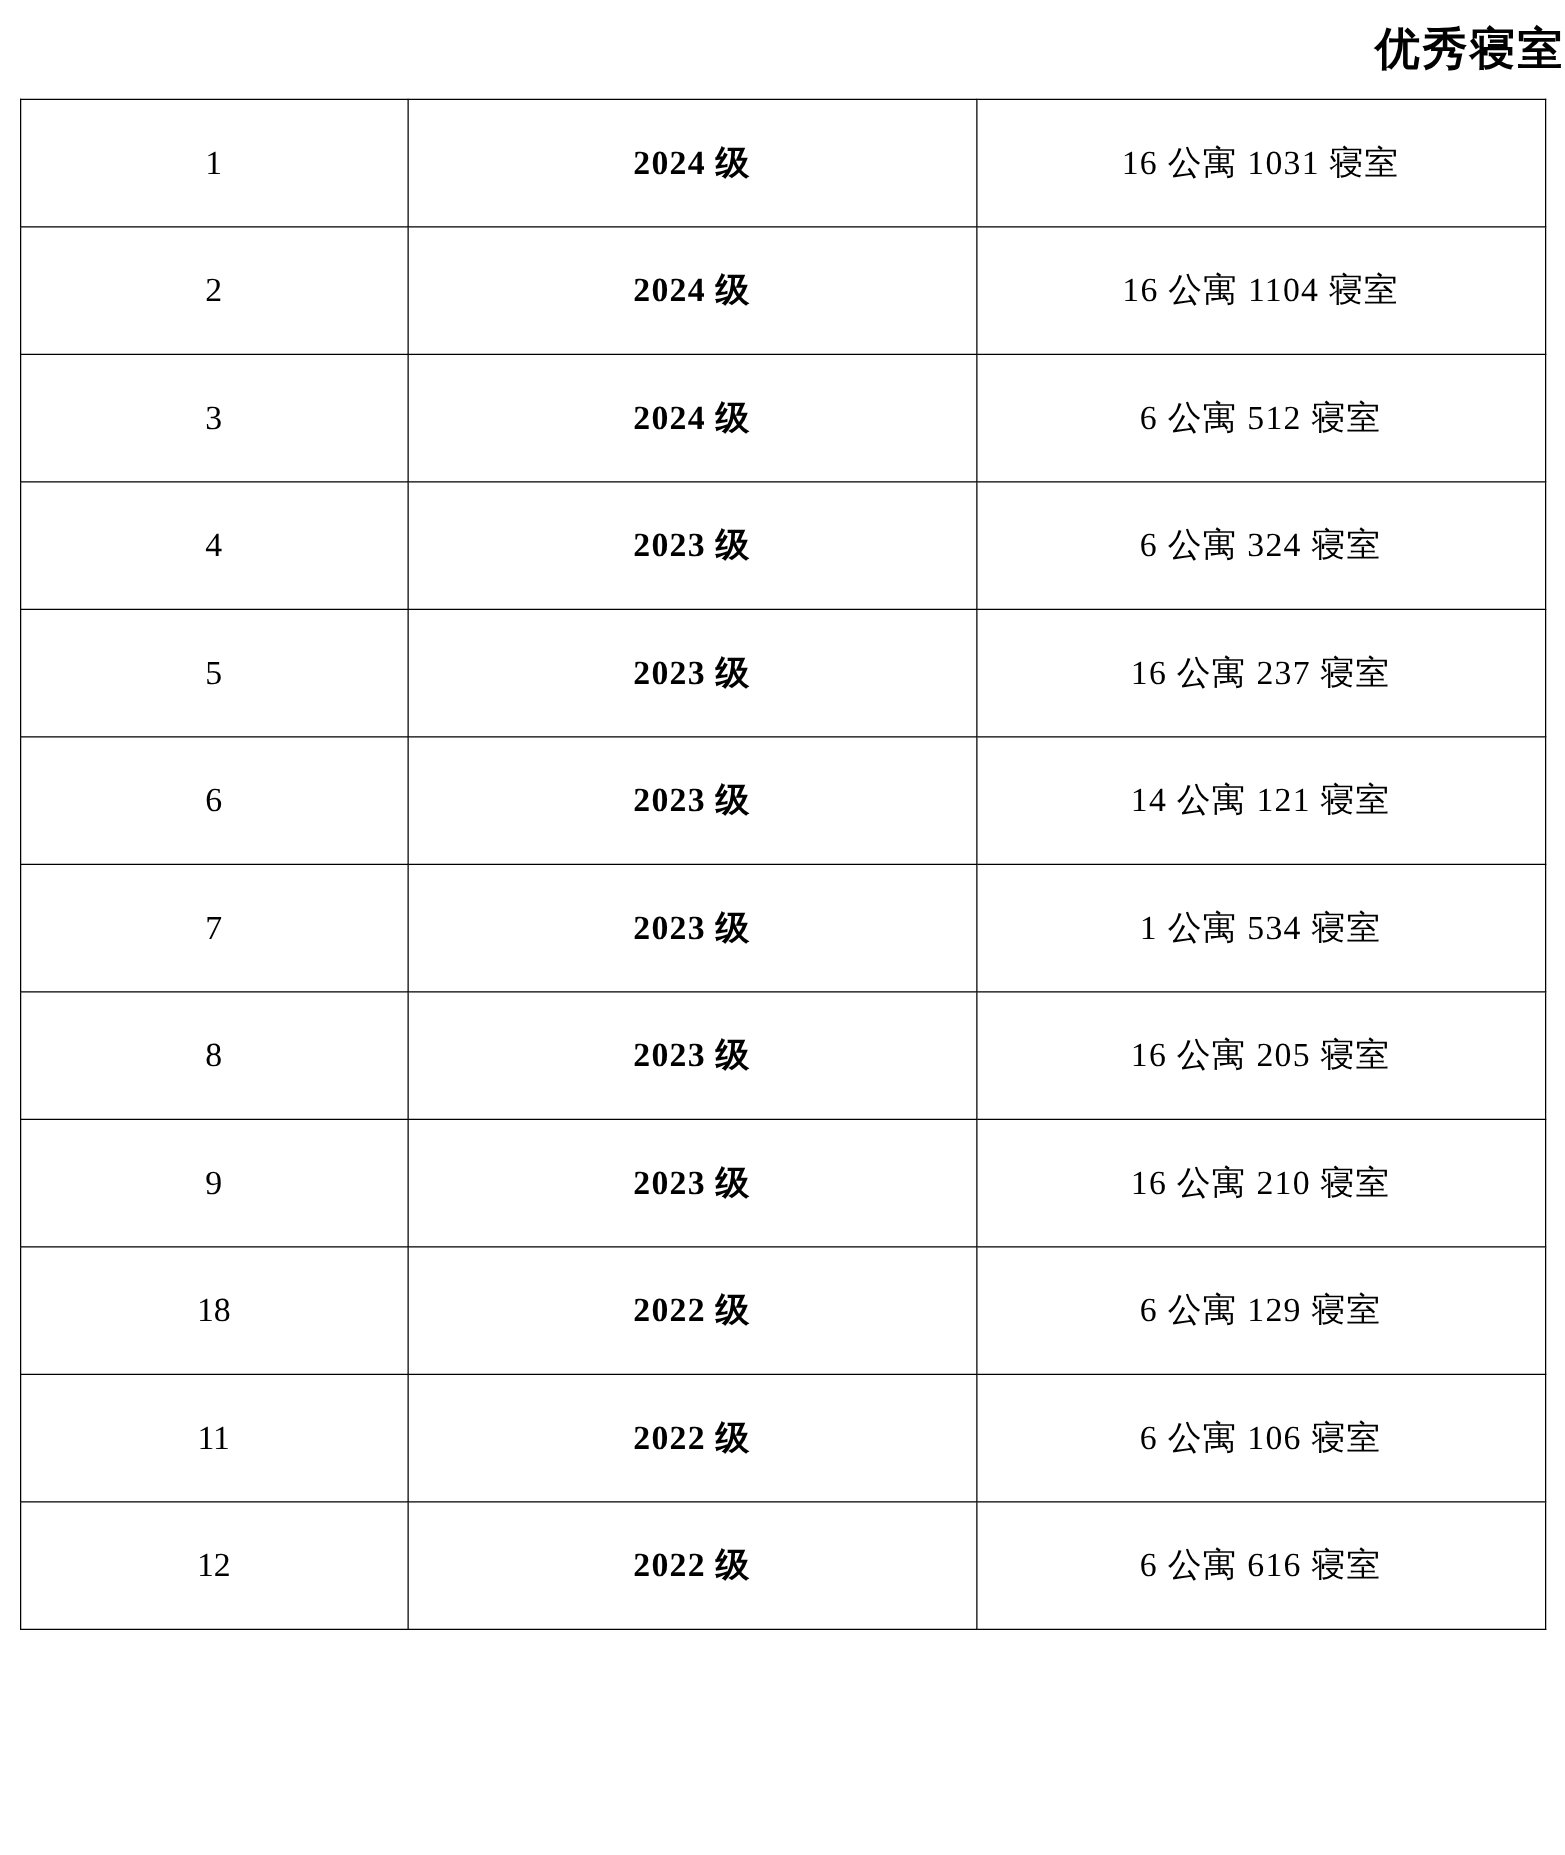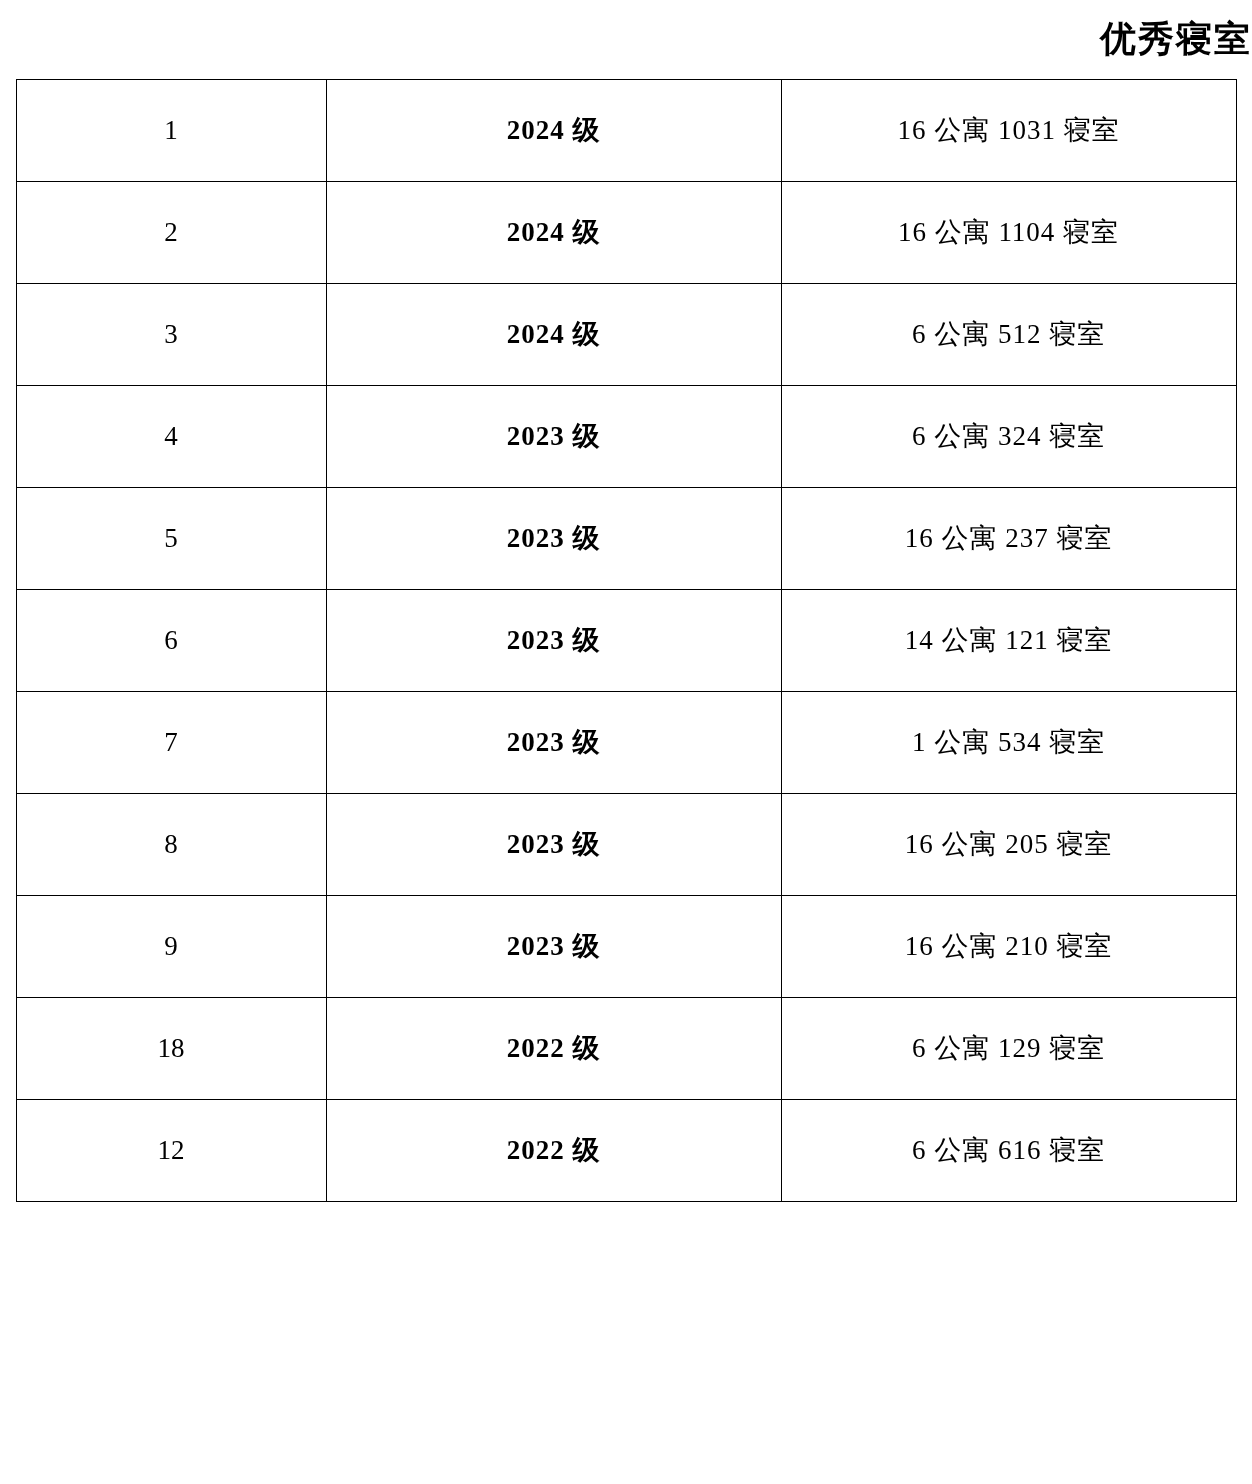--- a/index.html
+++ b/index.html
@@ -120,20 +120,25 @@
         <td class="cell-idx">9</td>
         <td class="cell-grade">2023 级</td>
         <td class="cell-dorm">16 公寓  210 寝室</td>
       </tr>
       <tr class="body-row">
         <td class="cell-idx">18</td>
         <td class="cell-grade">2022 级</td>
         <td class="cell-dorm">6 公寓  129 寝室</td>
       </tr>
       <tr class="body-row">
+        <td class="cell-idx">11</td>
+        <td class="cell-grade">2022 级</td>
+        <td class="cell-dorm">6 公寓  106 寝室</td>
+      </tr>
+      <tr class="body-row">
         <td class="cell-idx">12</td>
         <td class="cell-grade">2022 级</td>
         <td class="cell-dorm">6 公寓  616 寝室</td>
       </tr>
     </tbody>
   </table>
 
 </div>
 
 </body></html>

